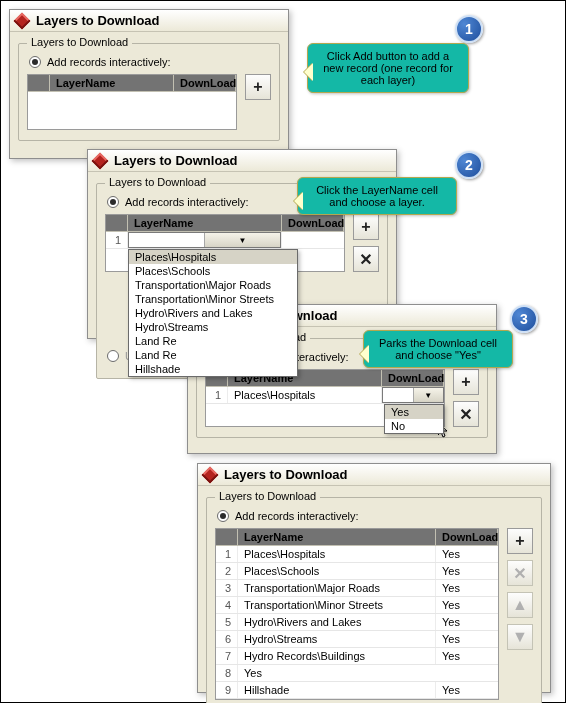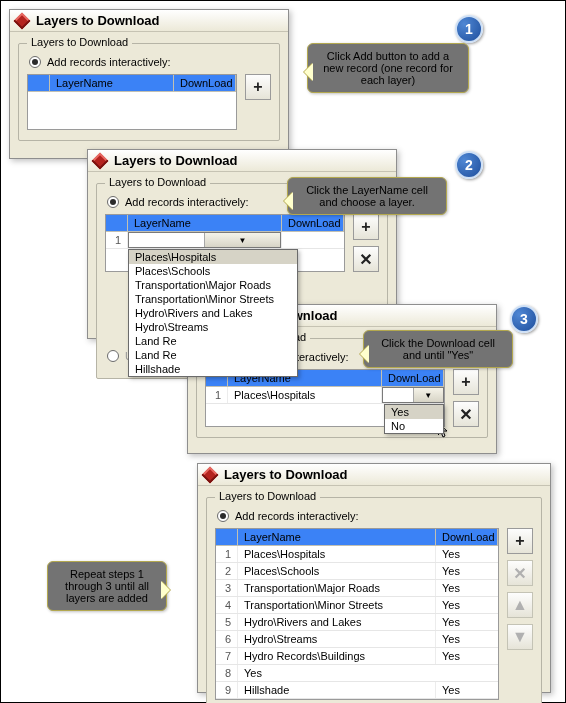--- a/index.html
+++ b/index.html
@@ -61,21 +61,21 @@
   .radio-label { font-size:11px; }
   .radio-disabled { color:#9a9a9a; }
 
   .tablewrap { display:flex; gap:8px; }
   .table {
     flex:1;
     border:1px solid #9a9a9a;
     background:#fff;
     min-height: 56px;
   }
-  .thead { display:flex; background:#3b82f6; border-bottom:1px solid #c2c0b2; }
+  .thead { display:flex; background:#737373; border-bottom:1px solid #c2c0b2;font-weight:bold; }
   .th {
     font-size:11px; padding:2px 6px; border-right:1px solid #c2c0b2;
   }
   .th-rownum { width:22px; }
   .th-layer { flex:1; }
   .th-dl { width:62px; }
 
   .trow { display:flex; border-bottom:1px solid #e6e6e6; }
   .td-rownum { width:22px; text-align:right; padding:2px 6px; color:#555; border-right:1px solid #ececec; }
   .td-layer  { flex:1; padding:2px 6px; border-right:1px solid #ececec; white-space:nowrap; overflow:hidden; }
@@ -105,21 +105,21 @@
   }
   .combo span { flex:1; padding:0 4px; font-size:11px; }
   .combo .arrow {
     width:14px; height:100%; border-left:1px solid #a7a7a7;
     background:linear-gradient(#f5f3e9,#d7d4c6);
     display:flex; align-items:center; justify-content:center; font-size:8px;
   }
 
   .callout {
     position:absolute;
-    background:#737373;
+    background:#14b8a6;
     border:1px solid #b3a84f;
     border-radius:6px;
     padding:6px 10px;
     text-align:center;
     font-size:11px;
     box-shadow:1px 1px 3px rgba(0,0,0,.25);
     max-width: 170px;
   }
   .callout::after {
     content:""; position:absolute; width:0; height:0;
@@ -237,21 +237,21 @@
         </div>
       </div>
       <div class="radio-row radio-disabled" style="margin-top:78px;">
         <span class="radio"></span>
         <span class="radio-label">Use records from</span>
       </div>
     </div>
   </div>
 </div>
 <div class="stepbadge" style="left:454px; top:150px;">2</div>
-<div class="callout left-tail" style="left:286px; top:176px; width:160px;">
+<div class="callout left-tail" style="left:296px; top:176px; width:160px;">
   <span>Click the LayerName cell and choose a layer.</span>
 </div>
 <div class="cursor" style="left:280px; top:257px;">
   <svg viewBox="0 0 12 16">
         <path d="M0 0 L0 12 L3 9 L5 14 L7 13 L5 8 L9 8 Z" fill="#fff" stroke="#000" stroke-width="1"></path>
       </svg>
 </div>
 
 <div class="dialog" style="left:186px; top:303px; width:310px; height:150px;">
   <div class="titlebar">
@@ -292,21 +292,21 @@
         <div class="btncol">
           <div class="toolbtn">+</div>
           <div class="toolbtn">✕</div>
         </div>
       </div>
     </div>
   </div>
 </div>
 <div class="stepbadge" style="left:509px; top:304px;">3</div>
 <div class="callout left-tail" style="left:362px; top:329px; width:150px;">
-  <span>Click the Download cell and until "Yes"</span>
+  <span>Parks the Download cell and choose "Yes"</span>
 </div>
 <div class="cursor" style="left:437px; top:422px;">
   <svg viewBox="0 0 12 16">
         <path d="M0 0 L0 12 L3 9 L5 14 L7 13 L5 8 L9 8 Z" fill="#fff" stroke="#000" stroke-width="1"></path>
       </svg>
 </div>
 
 <div class="dialog" style="left:196px; top:462px; width:354px; height:230px;">
   <div class="titlebar">
     <span class="cube"></span>
@@ -378,17 +378,14 @@
           <div class="toolbtn">+</div>
           <div class="toolbtn disabled">✕</div>
           <div class="toolbtn disabled">▲</div>
           <div class="toolbtn disabled">▼</div>
         </div>
       </div>
 
     </div>
   </div>
 </div>
-<div class="callout right-tail" style="left:46px; top:560px; width:120px;">
-  <span>Repeat steps 1 through 3 until all layers are added</span>
-</div>
 
 </div>
 
 </body></html>

